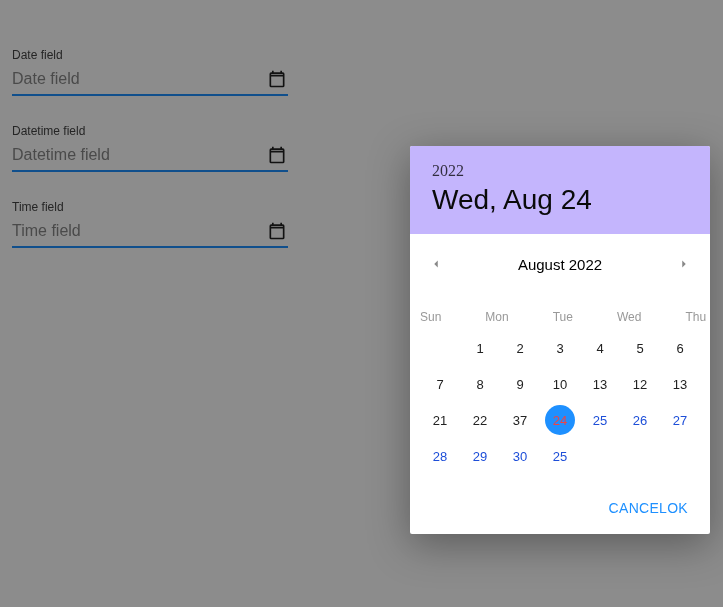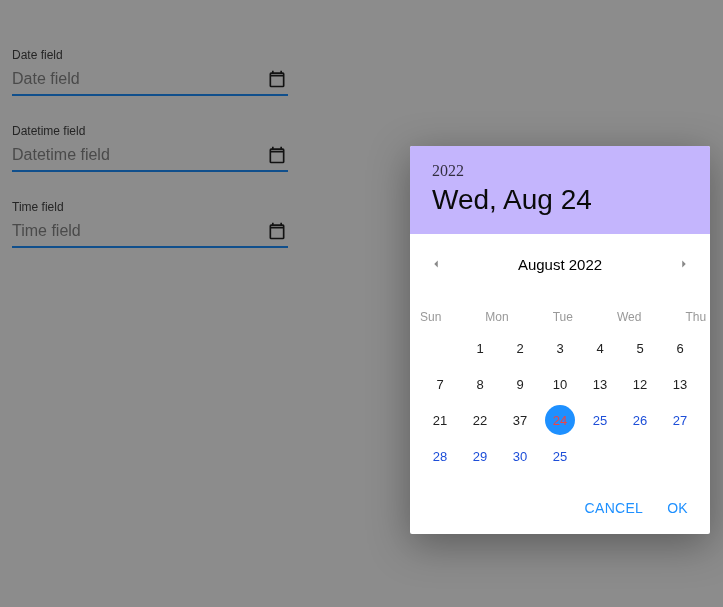--- a/index.html
+++ b/index.html
@@ -71,21 +71,21 @@
   .day.sel {
     position: relative;
   }
   .day.sel::before {
     content: ""; position: absolute; width: 30px; height: 30px; border-radius: 50%;
     background: #1e90ff; z-index: 0;
   }
   .day.sel span { position: relative; z-index: 1; color: #ef4444; }
 
   .picker-actions {
-    display: flex; justify-content: flex-end; gap: 24px;
+    display: flex; justify-content: flex-end; 
     padding: 18px 22px;
   }
   .act-btn {
     border: none; background: none; cursor: pointer;
     color: #1e90ff; font-size: 14px; letter-spacing: 0.3px;
   }
 </style>
 </head>
 <body>
 

